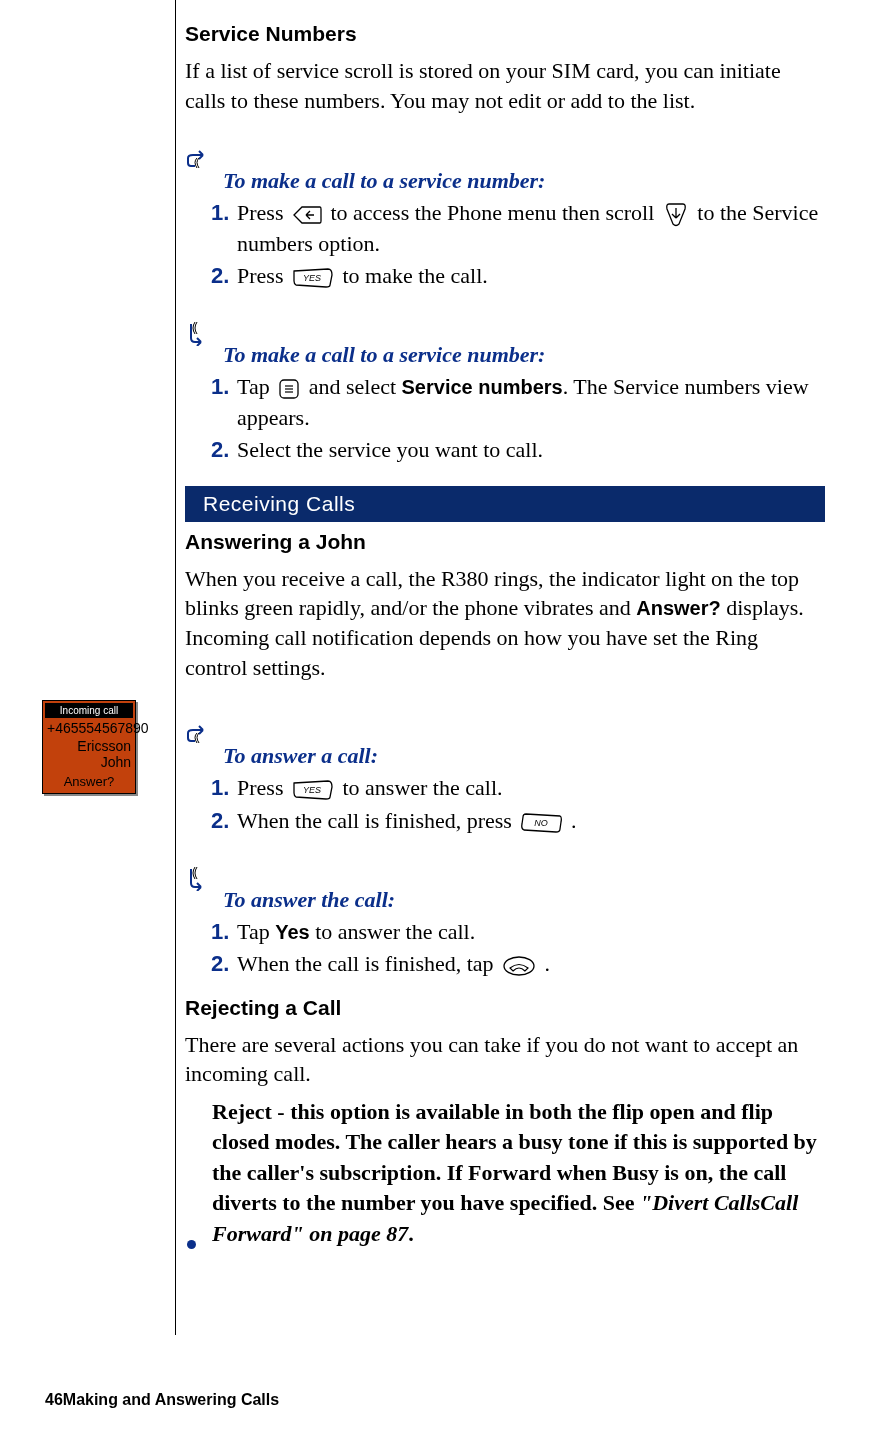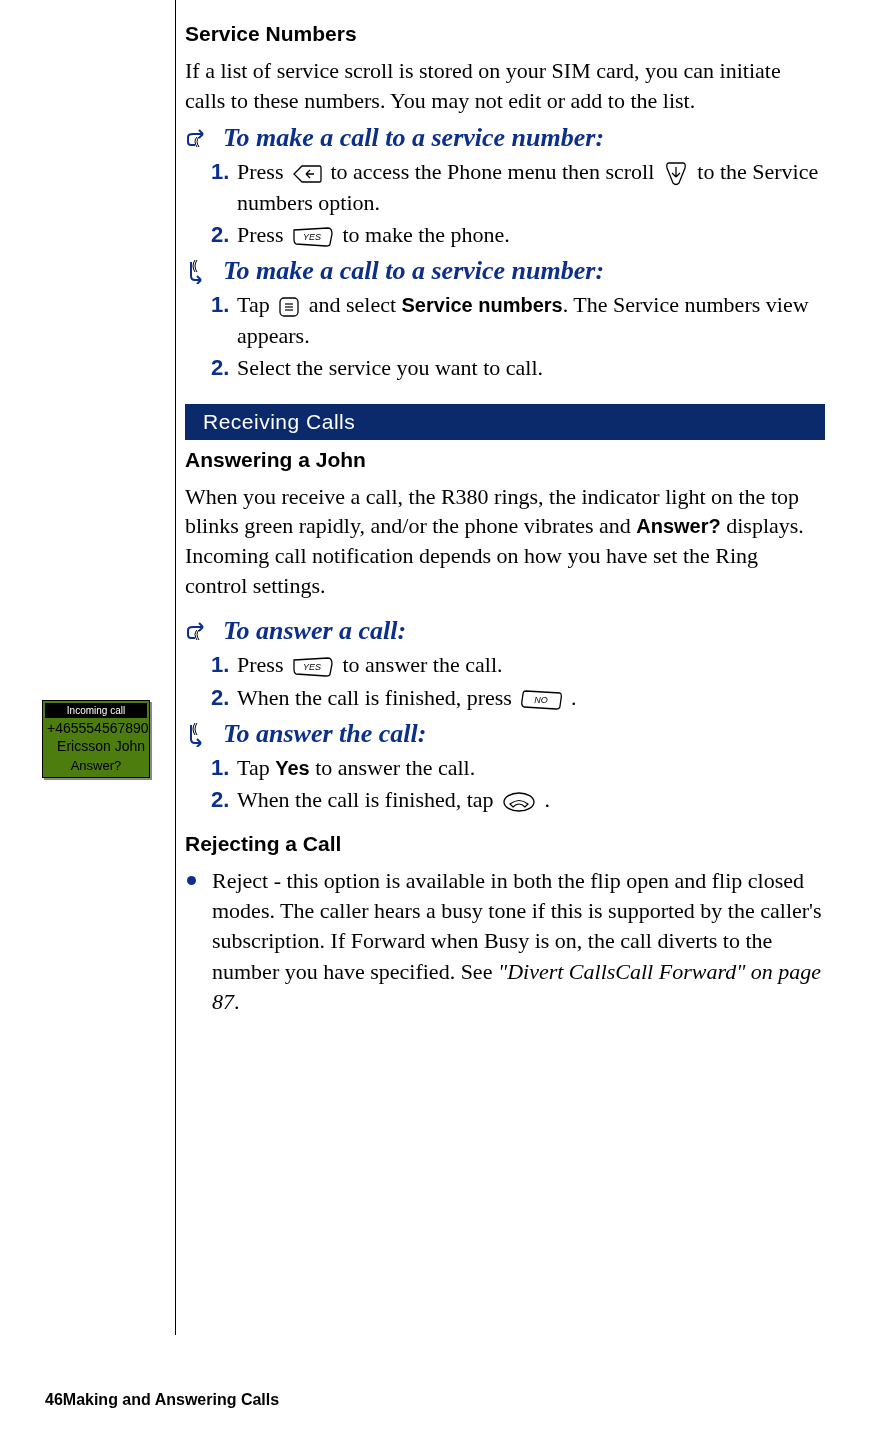--- a/index.html
+++ b/index.html
@@ -54,22 +54,23 @@
       display: flex;
       align-items: center;
       gap: 6px;
       margin-bottom: 4px;
     }
     .proc-icon { display: inline-flex; }
     .proc-caption {
       font-family: Georgia, 'Times New Roman', serif;
       font-style: italic;
       font-weight: bold;
-      font-size: 26px;
+      font-size: 22px;
       color: #0b2f8a;
+      margin-top: 45px;
     }
     .step {
       display: flex;
       margin: 2px 0 2px 26px;
       font-size: 22px;
       line-height: 1.38;
       font-family: Georgia, 'Times New Roman', serif;
     }
     .step-num {
       font-family: Arial, Helvetica, sans-serif;
@@ -92,40 +93,41 @@
       background: #0a2a6b;
       color: #fff;
       font-family: Arial, Helvetica, sans-serif;
       font-size: 21px;
       padding: 6px 18px;
       margin: 20px 0 8px 0;
       letter-spacing: 0.5px;
     }
     .bullet-row {
       display: flex;
-      align-items: flex-start;
+      align-items: flex-end;
       font-size: 22px;
       line-height: 1.38;
+      font-weight: bold;
     }
     .bullet-dot {
       width: 9px;
       height: 9px;
       border-radius: 50%;
       background: #0b2f8a;
       margin: 10px 16px 0 2px;
       flex-shrink: 0;
     }
     .bullet-body { flex: 1; }
     .italic-ref { font-style: italic; }
     .phone-screen {
       position: absolute;
       left: 42px;
       top: 700px;
-      width: 108px;
-      background: #4d7c0f;
+      width: 94px;
+      background: #c2410c;
       border: 1px solid #000;
       box-shadow: 2px 2px 0 #888;
       font-family: Arial, Helvetica, sans-serif;
     }
     .ps-title {
       background: #000;
       color: #fff;
       font-size: 10px;
       text-align: center;
       padding: 2px 0;
@@ -201,21 +203,21 @@
       <div class="step">
         <span class="step-num">2.</span>
         <span class="step-body">
           <span>Press </span>
           <span class="key">
             <svg width="42" height="22" viewBox="0 0 42 22">
                 <path d="M2 4 L36 2 Q40 2 40 8 L38 18 Q38 20 34 20 L4 18 Q2 17 2 14 Z" fill="#fff" stroke="#000" stroke-width="1.3"></path>
                 <text x="20" y="14" text-anchor="middle" font-family="Arial" font-style="italic" font-size="9">YES</text>
               </svg>
           </span>
-          <span> to make the phone.</span>
+          <span> to make the call.</span>
         </span>
       </div>
     </div>
 
     <div class="proc">
       <div class="proc-title">
         <span class="proc-icon">
           <svg width="32" height="26" viewBox="0 0 32 26">
             <path d="M6 4 L6 18 Q6 22 10 22 L16 22" fill="none" stroke="#0b2f8a" stroke-width="2"></path>
             <path d="M16 22 L12 18 M16 22 L12 26" fill="none" stroke="#0b2f8a" stroke-width="2"></path>
@@ -320,20 +322,21 @@
                 <ellipse cx="17" cy="11" rx="15" ry="9" fill="#fff" stroke="#000" stroke-width="1.3"></ellipse>
                 <path d="M8 13 Q17 6 26 13 L23 16 Q20 13 17 13 Q14 13 11 16 Z" fill="none" stroke="#000" stroke-width="1.2"></path>
               </svg>
           </span>
           <span> .</span>
         </span>
       </div>
     </div>
 
     <div class="hdr gap-above">Rejecting a Call</div>
+    <div class="body-text">There are several actions you can take if you do not want to accept an incoming call.</div>
 
     <div class="bullet-row">
       <div class="bullet-dot"></div>
       <div class="bullet-body">
         <span class="ui-label">Reject</span><span> - this option is available in both the flip open and flip closed modes. The caller hears a busy tone if this is supported by the caller's subscription. If </span><span class="ui-label">Forward when Busy</span><span> is on, the call diverts to the number you have specified. See </span><span class="italic-ref">"Divert CallsCall Forward" on page 87</span><span>.</span>
       </div>
     </div>
 
   </div>
 

